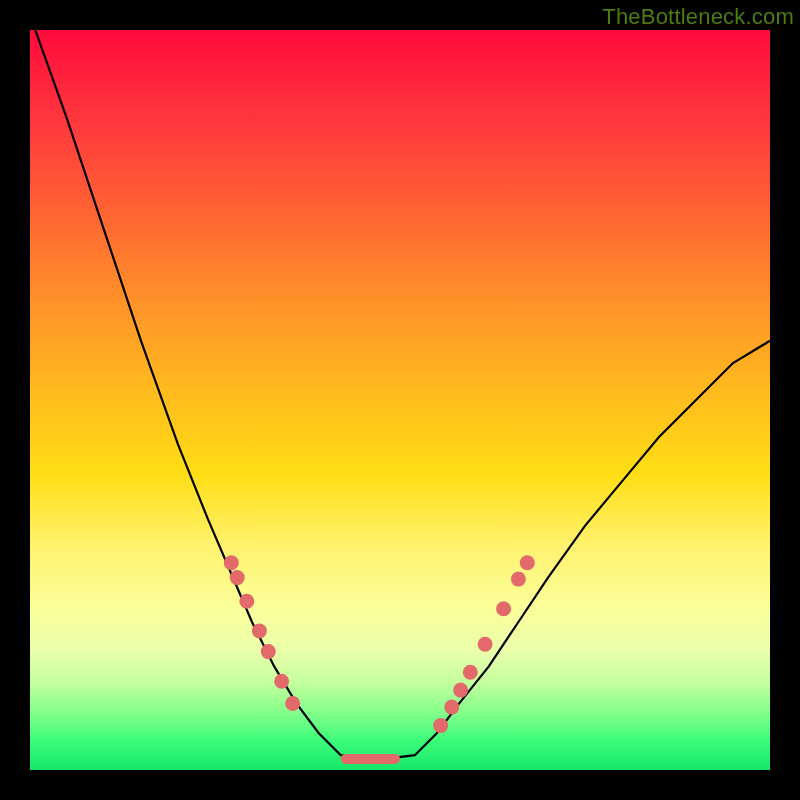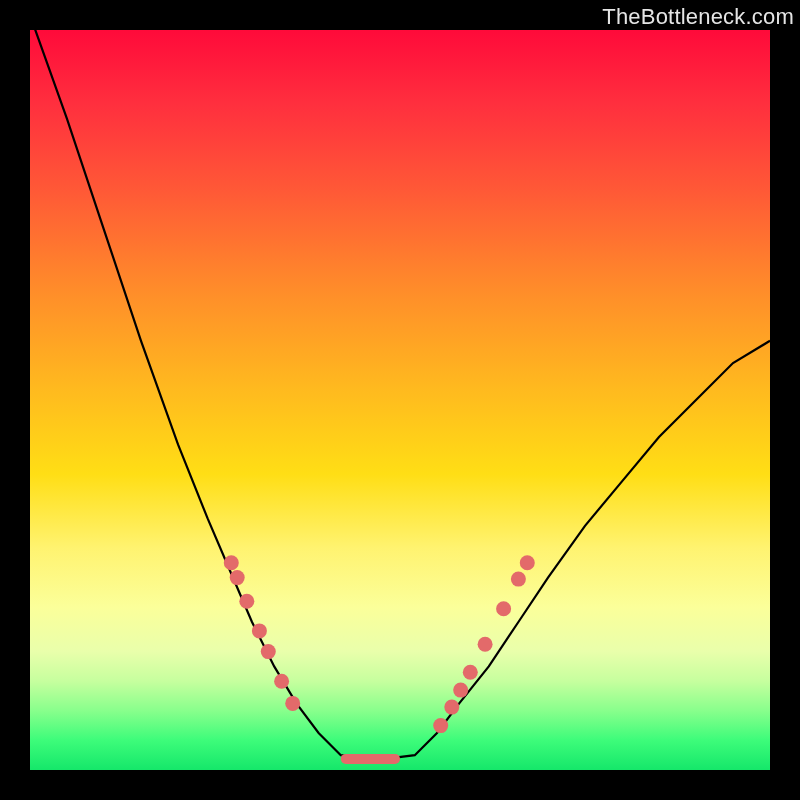--- a/index.html
+++ b/index.html
@@ -39,21 +39,21 @@
       #c6ff9e 88%,
       #88ff8c 92%,
       #3dfc7a 96%,
       #15e76a 100%
     );
   }
   .watermark {
     position: absolute;
     right: 6px;
     top: 4px;
-    color: #e5e5e5;
+    color: #4d7c0f;
     font-size: 22px;
     font-weight: 500;
     letter-spacing: 0.2px;
     pointer-events: none;
   }
   svg.curve {
     position: absolute;
     left: 0;
     top: 0;
     width: 740px;

